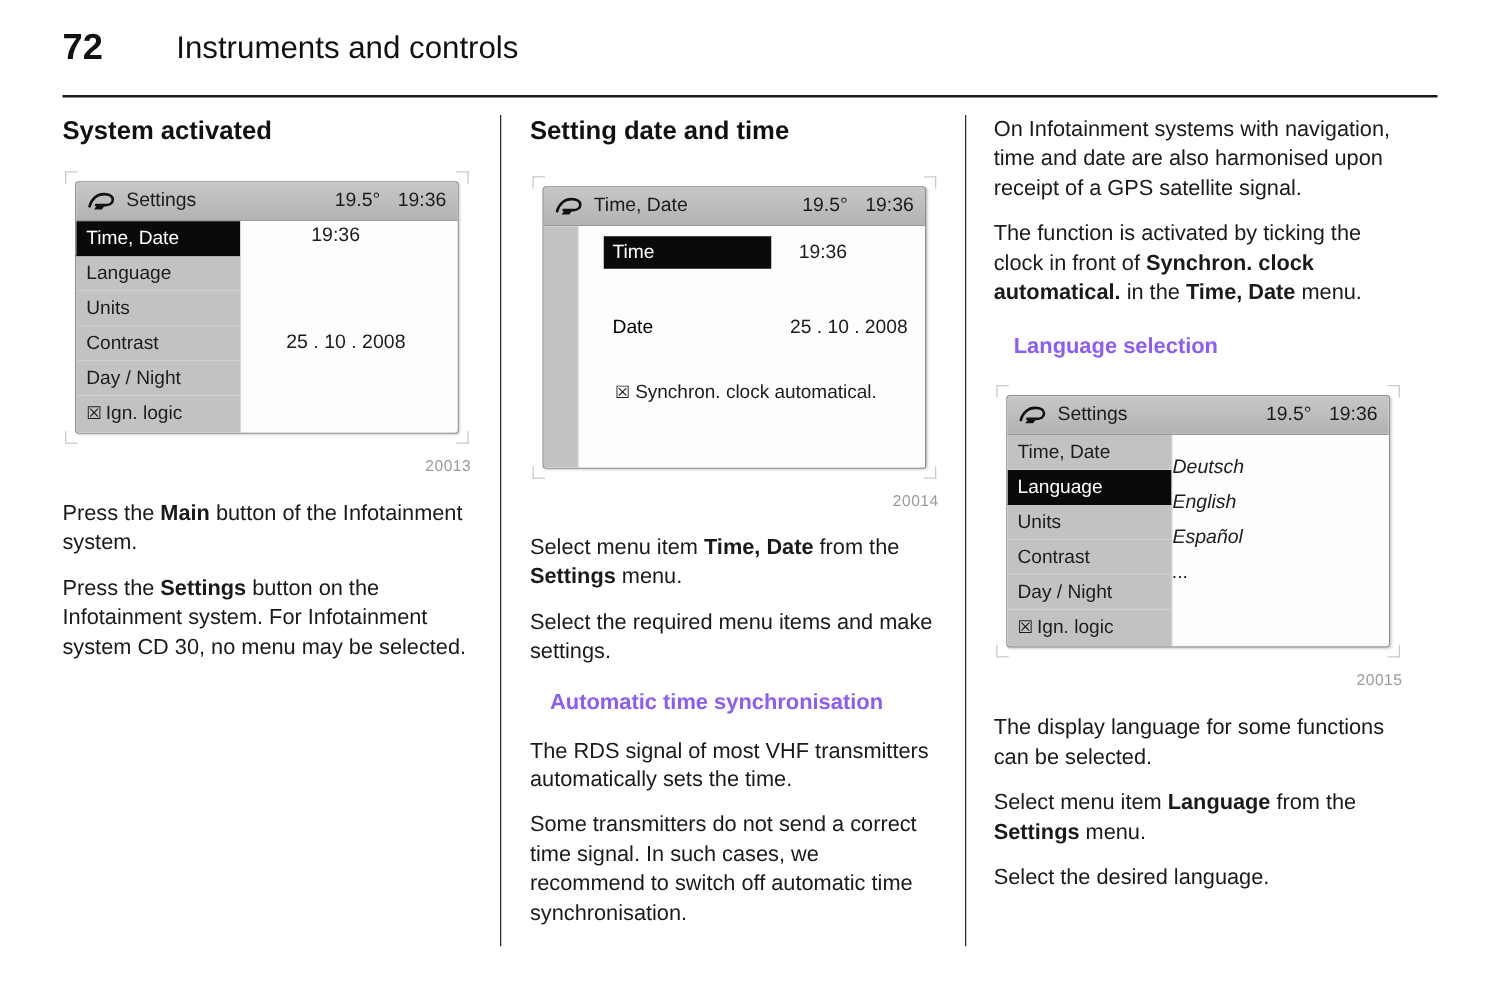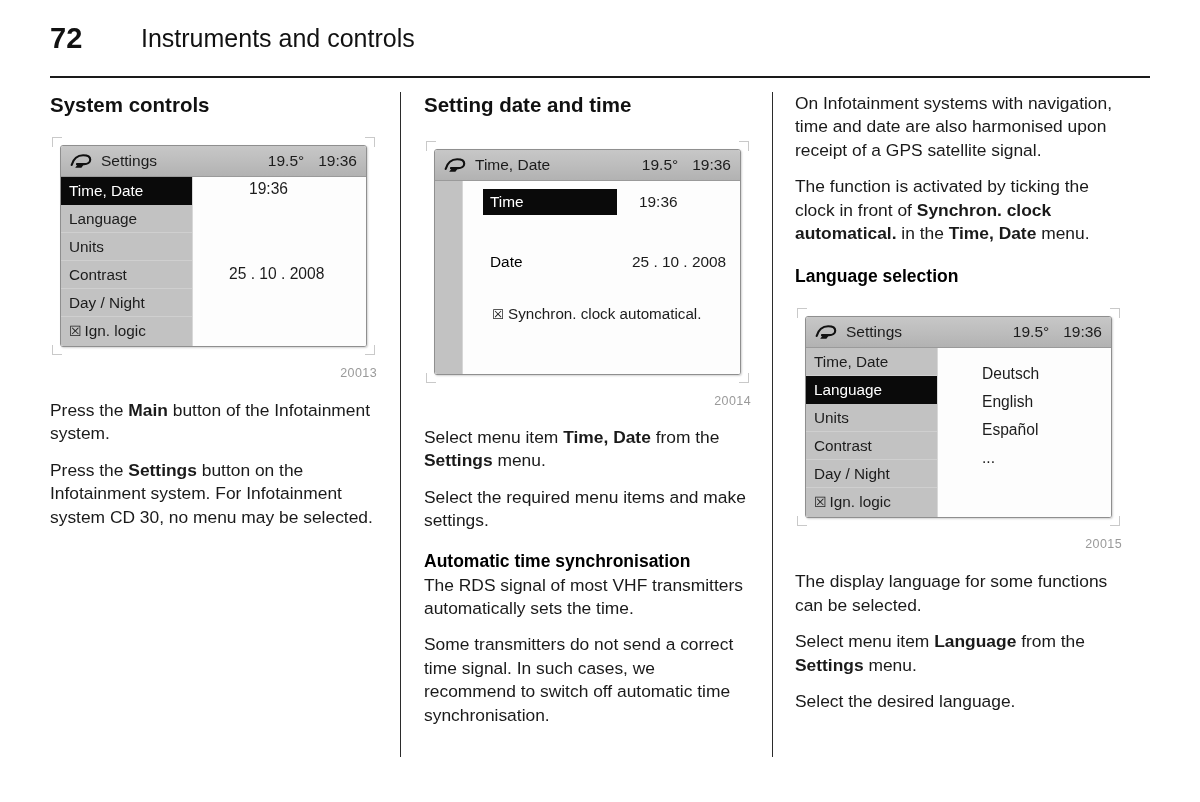--- a/index.html
+++ b/index.html
@@ -71,25 +71,25 @@
 
   
   h2.section-title {
     margin: 0 0 0 0;
     font-size: 20.5px;
     font-weight: bold;
     line-height: 26px;
     color: #111;
   }
   h3.sub-title {
-    margin: 0;
+    margin: 16px;
     font-size: 17.5px;
     font-weight: bold;
     line-height: 23px;
-    color: #000000;
+    color: #8b5cf6;
   }
   p.body {
     margin: 0;
     font-size: 17.4px;
     line-height: 23.4px;
     color: #1a1a1a;
   }
   p.body + p.body { margin-top: 13px; }
   .b { font-weight: bold; }
 
@@ -229,22 +229,22 @@
     flex: 1 1 auto;
     background: #fdfdfd;
     position: relative;
   }
   .lang-list { padding: 12px 0 0 0; }
   .lang-item {
     height: 28px;
     line-height: 28px;
     font-size: 15.6px;
     color: #1c1c1c;
-    padding-left: 44px;
-    white-space: nowrap;
+    white-space: nowrap;
+    font-style: italic;
   }
 
   
   .val-time {
     position: absolute;
     top: 3px;
     left: 56px;
     font-size: 15.6px;
     color: #1c1c1c;
   }
@@ -322,21 +322,21 @@
   <div class="page-number">72</div>
   <div class="page-title">Instruments and controls</div>
   <div class="header-rule"></div>
 </div>
 
 <div class="col-rule rule-1"></div>
 <div class="col-rule rule-2"></div>
 
 <div class="col col-1">
 
-  <h2 class="section-title">System controls</h2>
+  <h2 class="section-title">System activated</h2>
 
   <div class="display-wrap" style="margin-top:17px;">
     <div class="corner-bl"></div>
     <div class="corner-br"></div>
 
     <div class="display">
       <div class="disp-header">
         <svg class="hdr-icon" viewBox="0 0 26 18">
           <path d="M3,13 C5,6 10,2 16,2 C21,2 24,4 24,7 C24,10 21,12 17,12 L9,12" fill="none" stroke="#111" stroke-width="2.4" stroke-linecap="round"></path>
           <path d="M7,16 L14,16 L17,12 L10,12 Z" fill="#111"></path>

